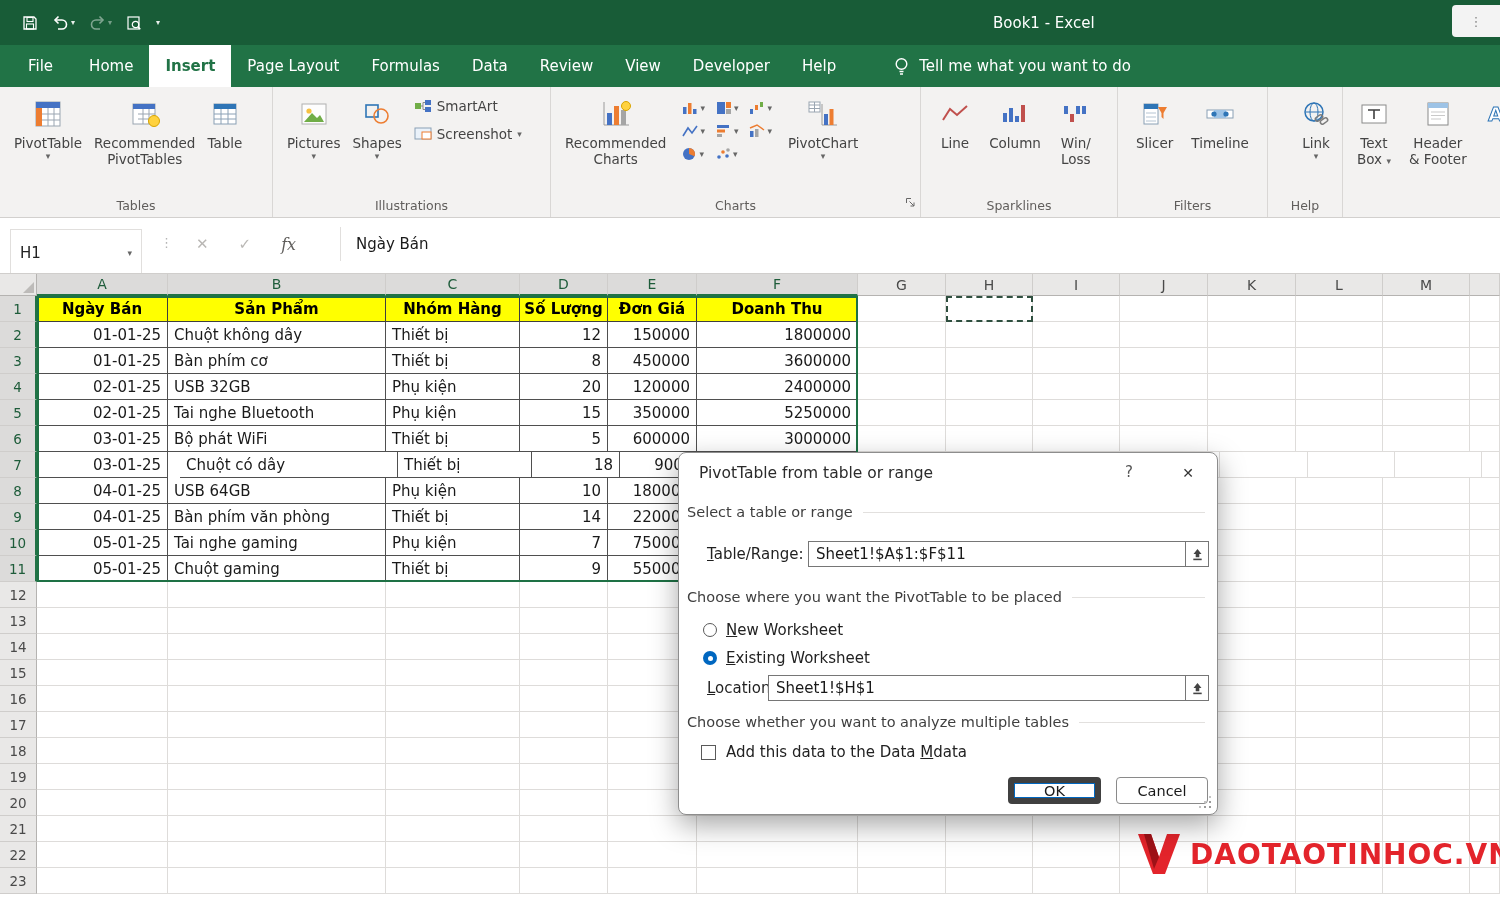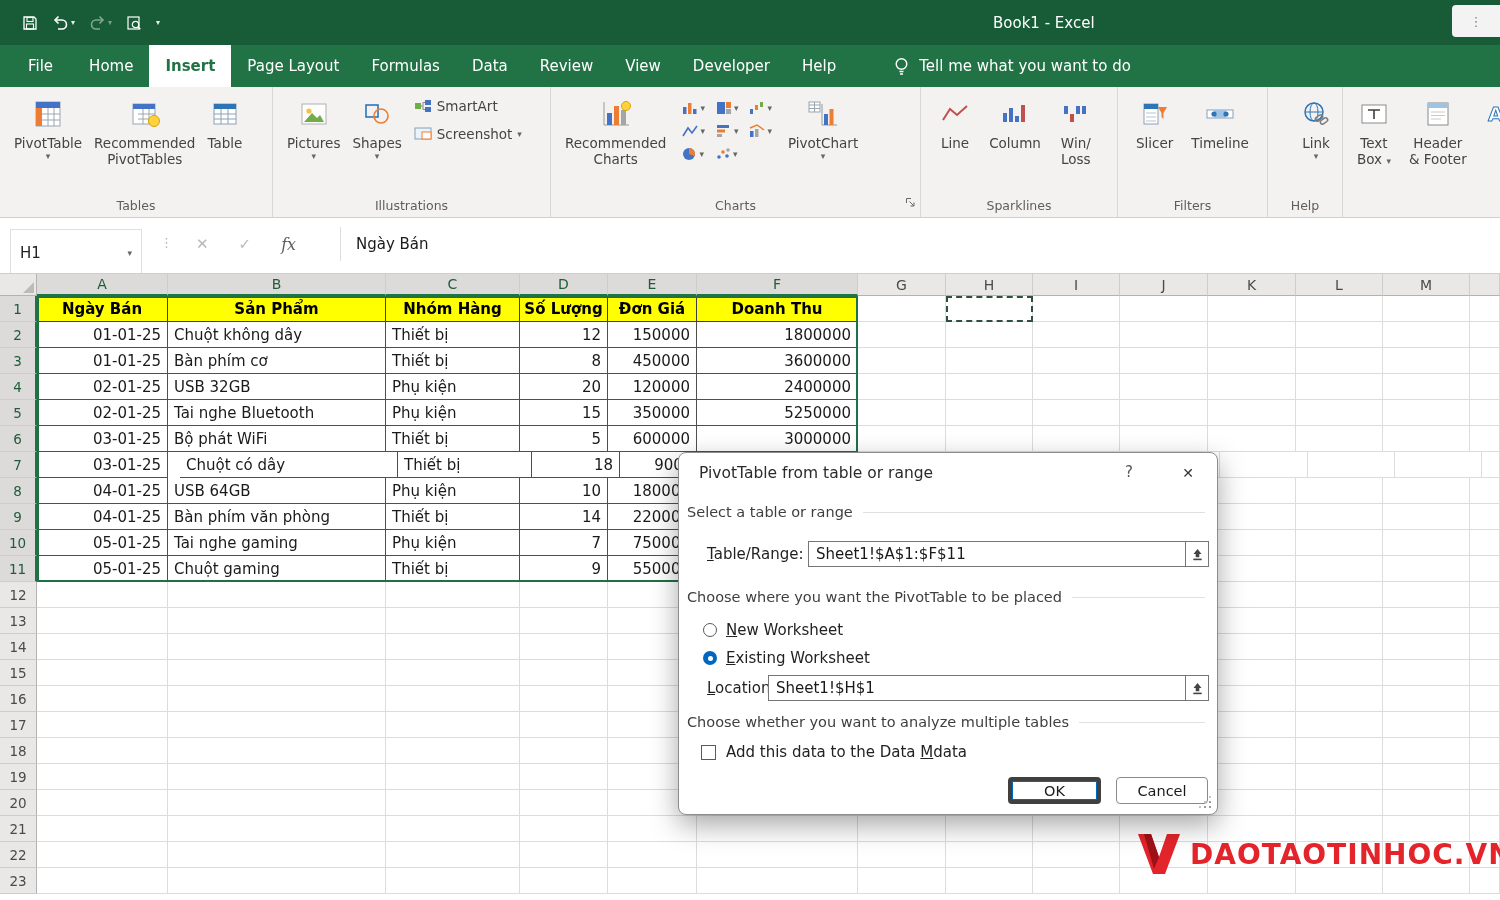--- a/index.html
+++ b/index.html
@@ -84,21 +84,21 @@
   .dlg-input .val { flex:1; padding:0 7px; white-space:nowrap; overflow:hidden; font-size:15px; color:#1a1a1a; }
   .rangepick { width:23px; height:24px; border:none; border-left:1px solid #767676; background:#fff; display:flex; align-items:center; justify-content:center; cursor:pointer; }
   .radio-row { position:absolute; left:24px; display:flex; align-items:center; gap:9px; cursor:pointer; }
   .rr1 { top:168px; } .rr2 { top:196px; }
   .radio { width:14px; height:14px; border-radius:50%; border:1px solid #595959; background:#fff; flex:none; }
   .radio.checked { border:none; background:#0067c0; position:relative; }
   .radio.checked::after { content:""; position:absolute; left:4.5px; top:4.5px; width:5px; height:5px; border-radius:50%; background:#fff; }
   .cbx-row { position:absolute; left:22px; top:290px; display:flex; align-items:center; gap:10px; cursor:pointer; }
   .cbx { width:15px; height:15px; border:1px solid #5a5a5a; background:#fff; flex:none; }
   .btn { position:absolute; top:324px; height:27px; background:#fff; border:1px solid #8a8a8a; border-radius:4px; font-size:14.5px; color:#1a1a1a; display:flex; align-items:center; justify-content:center; cursor:pointer; font-family:inherit; }
-  .btn-ok { left:329px; width:93px; border:4px solid #404040; box-shadow:inset 0 0 0 1px #0067c0; }
+  .btn-ok { left:329px; width:93px; border:6px solid #404040; box-shadow:inset 0 0 0 1px #0067c0; }
   .btn-cancel { left:437px; width:92px; }
   .grip { position:absolute; right:6px; bottom:6px; width:2px; height:2px; background:#9a9a9a; box-shadow:-5px 0 0 #9a9a9a, 0 -5px 0 #9a9a9a, -10px 0 0 #c4c4c4, 0 -10px 0 #c4c4c4, -5px -5px 0 #c4c4c4; }
 
   
   .watermark { position:absolute; left:1136px; top:832px; display:flex; align-items:center; gap:8px; z-index:40; }
   .wm-text { font-size:28px; font-weight:bold; color:#e3242b; letter-spacing:1px; white-space:nowrap; }
 </style>
 </head>
 <body>
 

